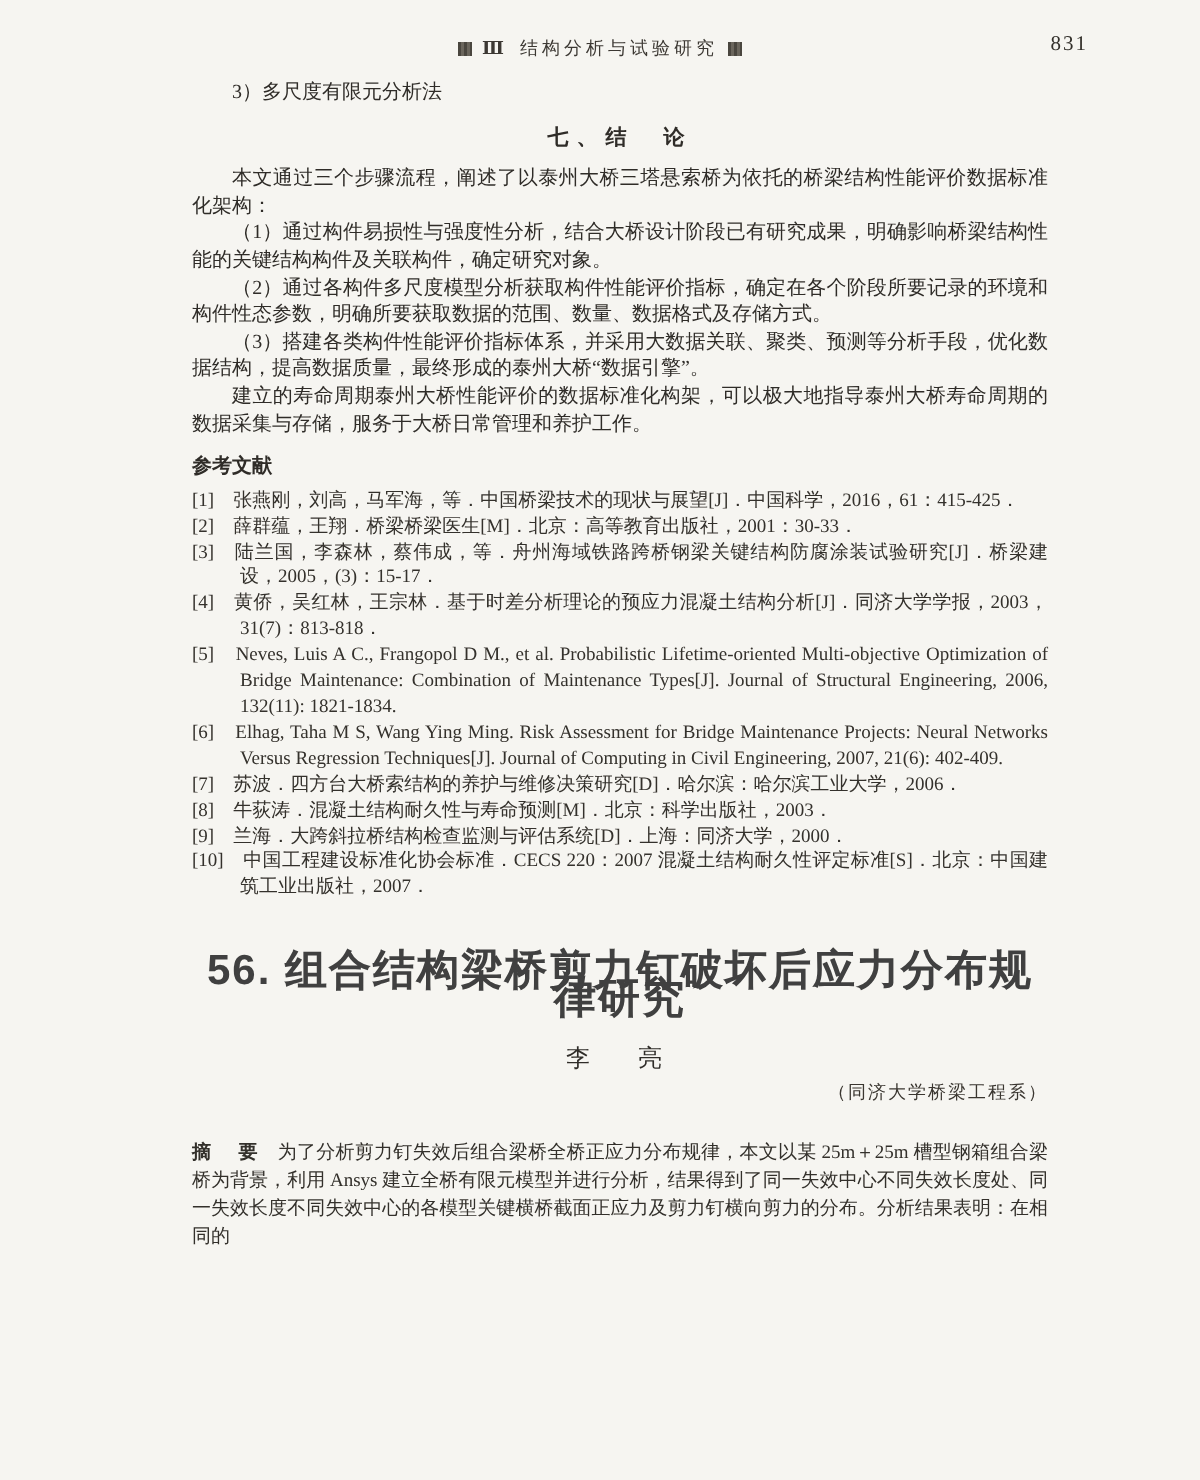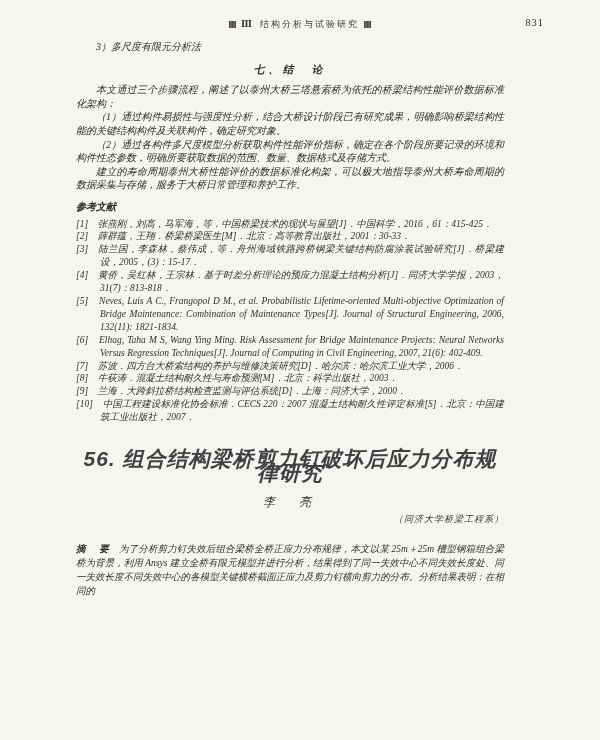--- a/index.html
+++ b/index.html
@@ -52,26 +52,25 @@
     top: -1px;
     font-size: 10.5px;
     letter-spacing: 1px;
     color: #33302b;
   }
 
   
   .content {
     position: absolute;
     top: 40px;
-    left: 76px;
+    left: 96px;
     width: 428px;
     font-size: 10px;
     line-height: 13.6px;
     text-align: justify;
-    font-style: italic;
   }
   .indent { text-indent: 2em; }
   p { margin: 0; }
 
   .method-heading { text-indent: 2em; margin-bottom: 1px; }
 
   .conclusion-heading {
     text-align: center;
     text-indent: 0;
     font-weight: bold;
@@ -148,20 +147,21 @@
   </div>
 
   <div class="content">
 
     <p class="method-heading">3）多尺度有限元分析法</p>
 
     <p class="conclusion-heading">七、结　论</p>
     <p class="indent">本文通过三个步骤流程，阐述了以泰州大桥三塔悬索桥为依托的桥梁结构性能评价数据标准化架构：</p>
     <p class="indent">（1）通过构件易损性与强度性分析，结合大桥设计阶段已有研究成果，明确影响桥梁结构性能的关键结构构件及关联构件，确定研究对象。</p>
     <p class="indent">（2）通过各构件多尺度模型分析获取构件性能评价指标，确定在各个阶段所要记录的环境和构件性态参数，明确所要获取数据的范围、数量、数据格式及存储方式。</p>
+    <p class="indent">（3）搭建各类构件性能评价指标体系，并采用大数据关联、聚类、预测等分析手段，优化数据结构，提高数据质量，最终形成的泰州大桥“数据引擎”。</p>
     <p class="indent">建立的寿命周期泰州大桥性能评价的数据标准化构架，可以极大地指导泰州大桥寿命周期的数据采集与存储，服务于大桥日常管理和养护工作。</p>
 
     <p class="references-heading">参考文献</p>
     <div class="ref">[1]　张燕刚，刘高，马军海，等．中国桥梁技术的现状与展望[J]．中国科学，2016，61：415-425．</div>
     <div class="ref">[2]　薛群蕴，王翔．桥梁桥梁医生[M]．北京：高等教育出版社，2001：30-33．</div>
     <div class="ref">[3]　陆兰国，李森林，蔡伟成，等．舟州海域铁路跨桥钢梁关键结构防腐涂装试验研究[J]．桥梁建设，2005，(3)：15-17．</div>
     <div class="ref">[4]　黄侨，吴红林，王宗林．基于时差分析理论的预应力混凝土结构分析[J]．同济大学学报，2003，31(7)：813-818．</div>
     <div class="ref">[5]　Neves, Luis A C., Frangopol D M., et al. Probabilistic Lifetime-oriented Multi-objective Optimization of Bridge Maintenance: Combination of Maintenance Types[J]. Journal of Structural Engineering, 2006, 132(11): 1821-1834.</div>
     <div class="ref">[6]　Elhag, Taha M S, Wang Ying Ming. Risk Assessment for Bridge Maintenance Projects: Neural Networks Versus Regression Techniques[J]. Journal of Computing in Civil Engineering, 2007, 21(6): 402-409.</div>
     <div class="ref">[7]　苏波．四方台大桥索结构的养护与维修决策研究[D]．哈尔滨：哈尔滨工业大学，2006．</div>

